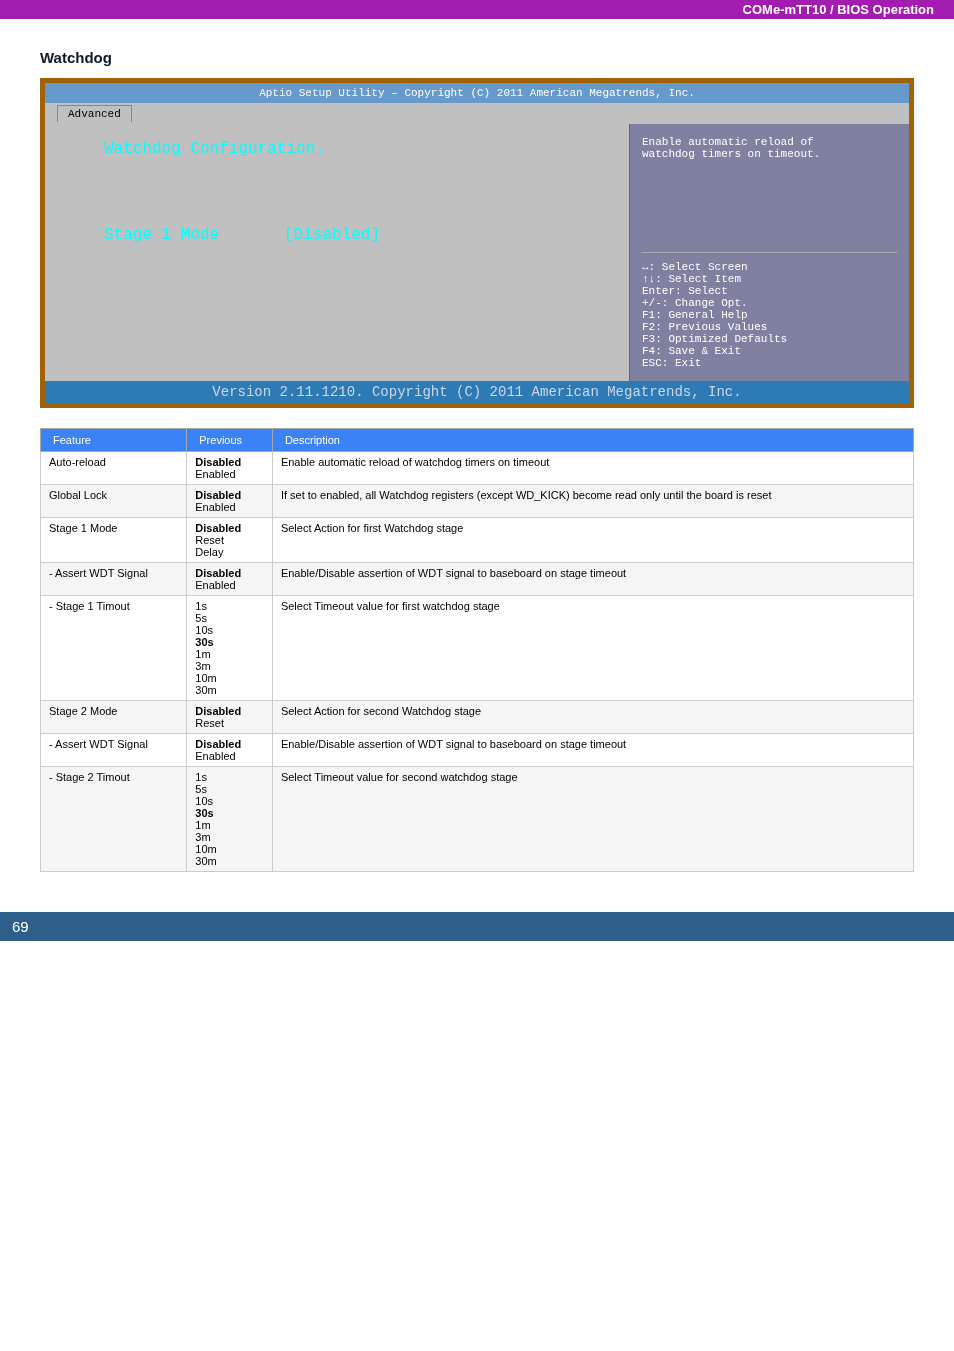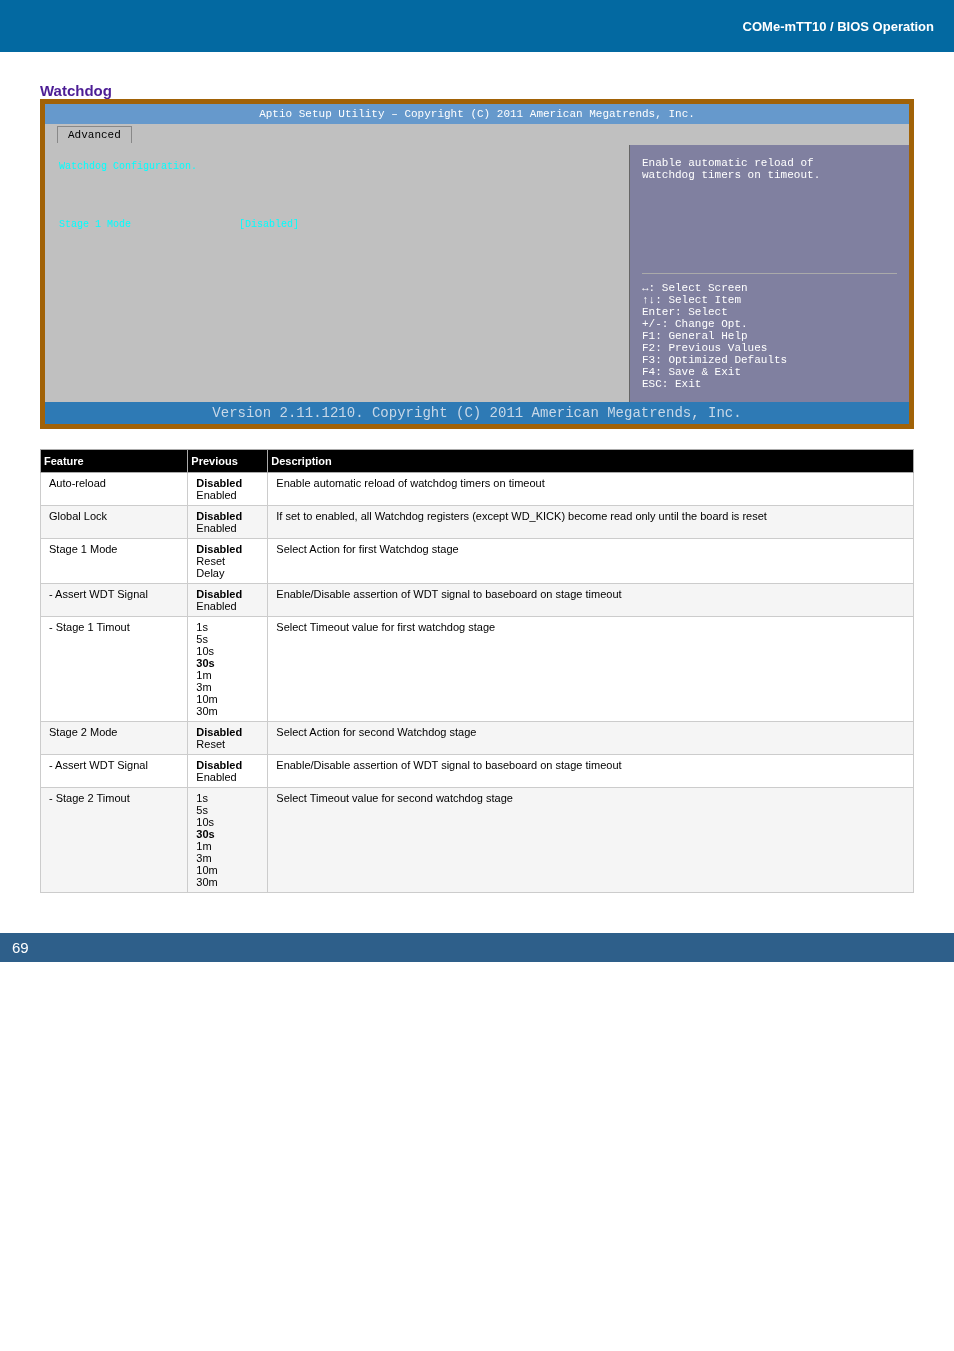--- a/index.html
+++ b/index.html
@@ -5,43 +5,44 @@
     * { margin: 0; padding: 0; box-sizing: border-box; }
     body {
       font-family: Arial, sans-serif;
       font-size: 12px;
       background: #fff;
       width: 954px;
     }
 
     
     .top-header {
-      background: #0369a1;
-      height: 52px;
+      background: #a21caf;
+      height: 19px;
       display: flex;
       align-items: center;
       justify-content: flex-end;
       padding-right: 20px;
     }
     .top-header-title {
       color: #fff;
       font-size: 13px;
       font-weight: bold;
     }
 
     
     .main-content {
       padding: 30px 40px 20px 40px;
     }
 
     
     .section-title {
-      color: #4c1d95;
+      color: #0f172a;
       font-size: 15px;
       font-weight: bold;
+      margin-bottom: 12px;
     }
 
     
     .bios-container {
       border: 5px solid #a16207;
       background: #c0c0c0;
       margin-bottom: 20px;
     }
 
     .bios-titlebar {
@@ -71,22 +72,23 @@
 
     .bios-body {
       display: flex;
       background: #c0c0c0;
     }
 
     .bios-left {
       flex: 1;
       padding: 16px 14px;
       font-family: 'Courier New', monospace;
-      font-size: 10px;
+      font-size: 16px;
       color: #000;
+      margin-left: 45px;
     }
 
     .bios-right {
       width: 280px;
       background: #8080a0;
       padding: 12px;
       font-family: 'Courier New', monospace;
       font-size: 11px;
       color: #fff;
       border-left: 1px solid #666;
@@ -139,25 +141,25 @@
     }
 
     
     .feature-table {
       width: 100%;
       border-collapse: collapse;
       font-size: 11px;
     }
 
     .feature-table th {
-      background: #000000;
-      color: #fff;
-      padding: 5px 3px;
+      background: #3b82f6;
+      color: #fff;
+      padding: 5px 12px;
       text-align: left;
-      font-weight: bold;
+      font-weight: normal;
       border: 1px solid #aaa;
     }
 
     .feature-table td {
       padding: 4px 8px;
       border: 1px solid #ccc;
       vertical-align: top;
     }
 
     .feature-table tr:nth-child(even) td {

